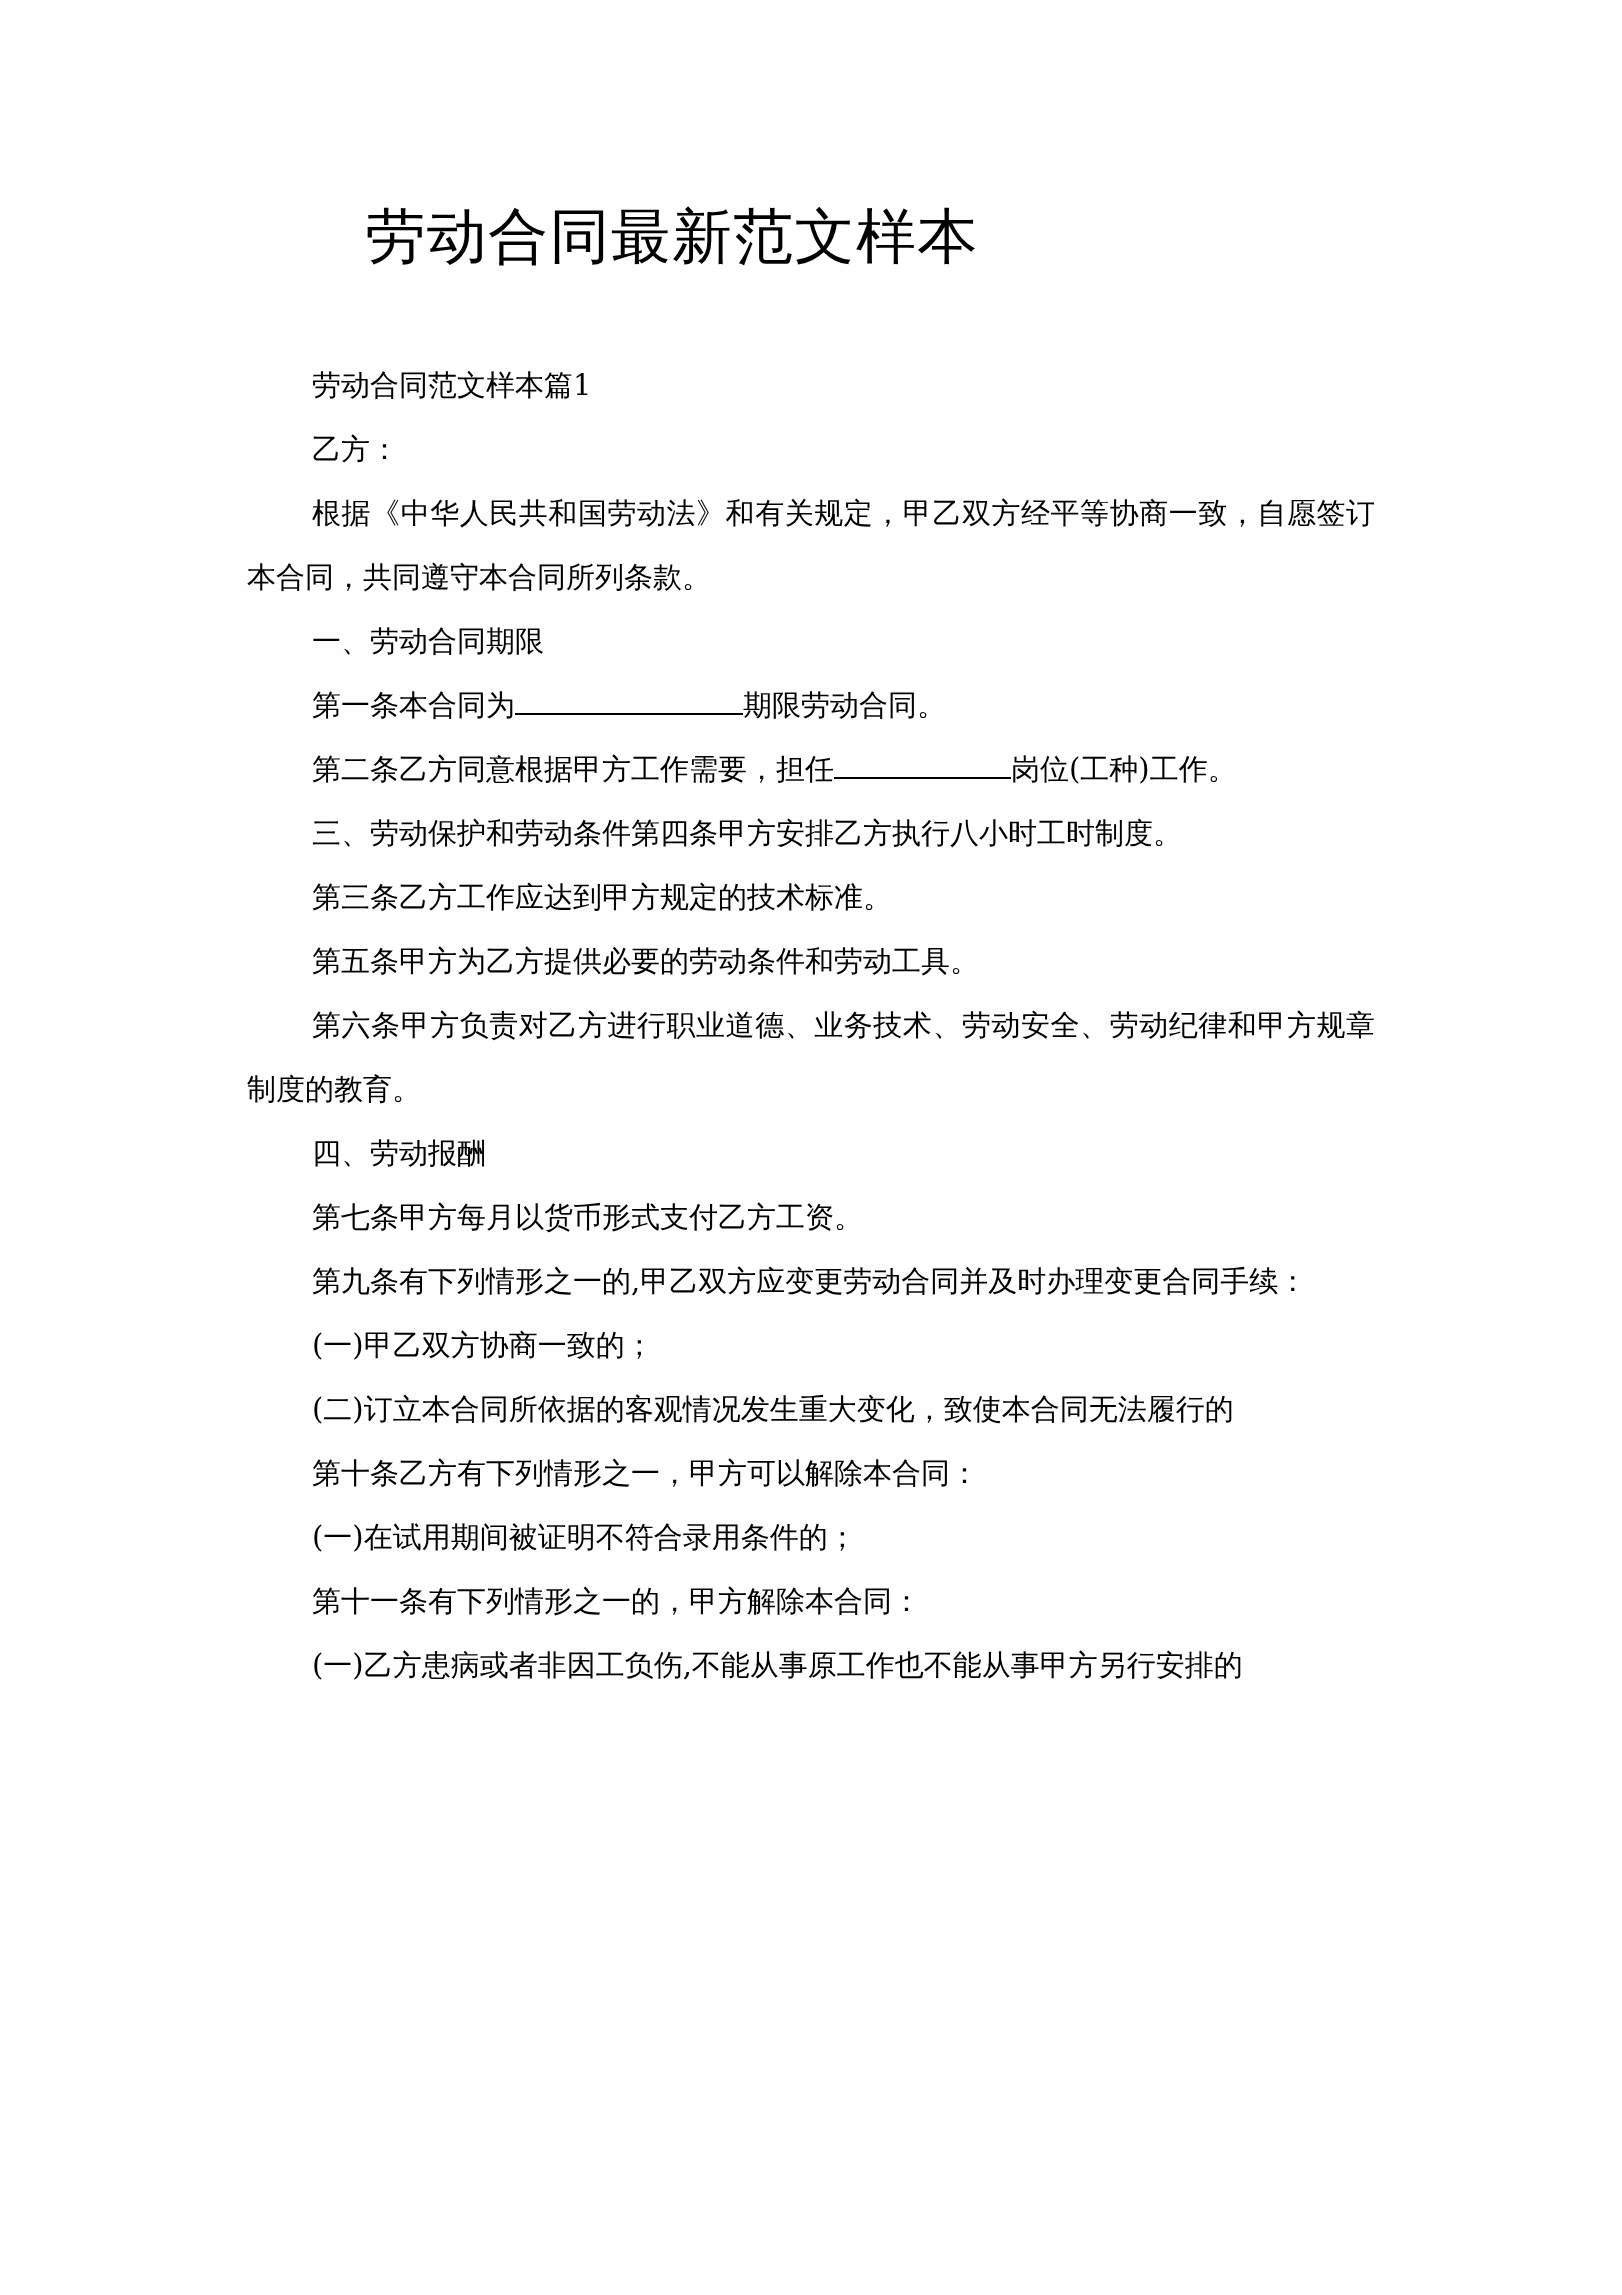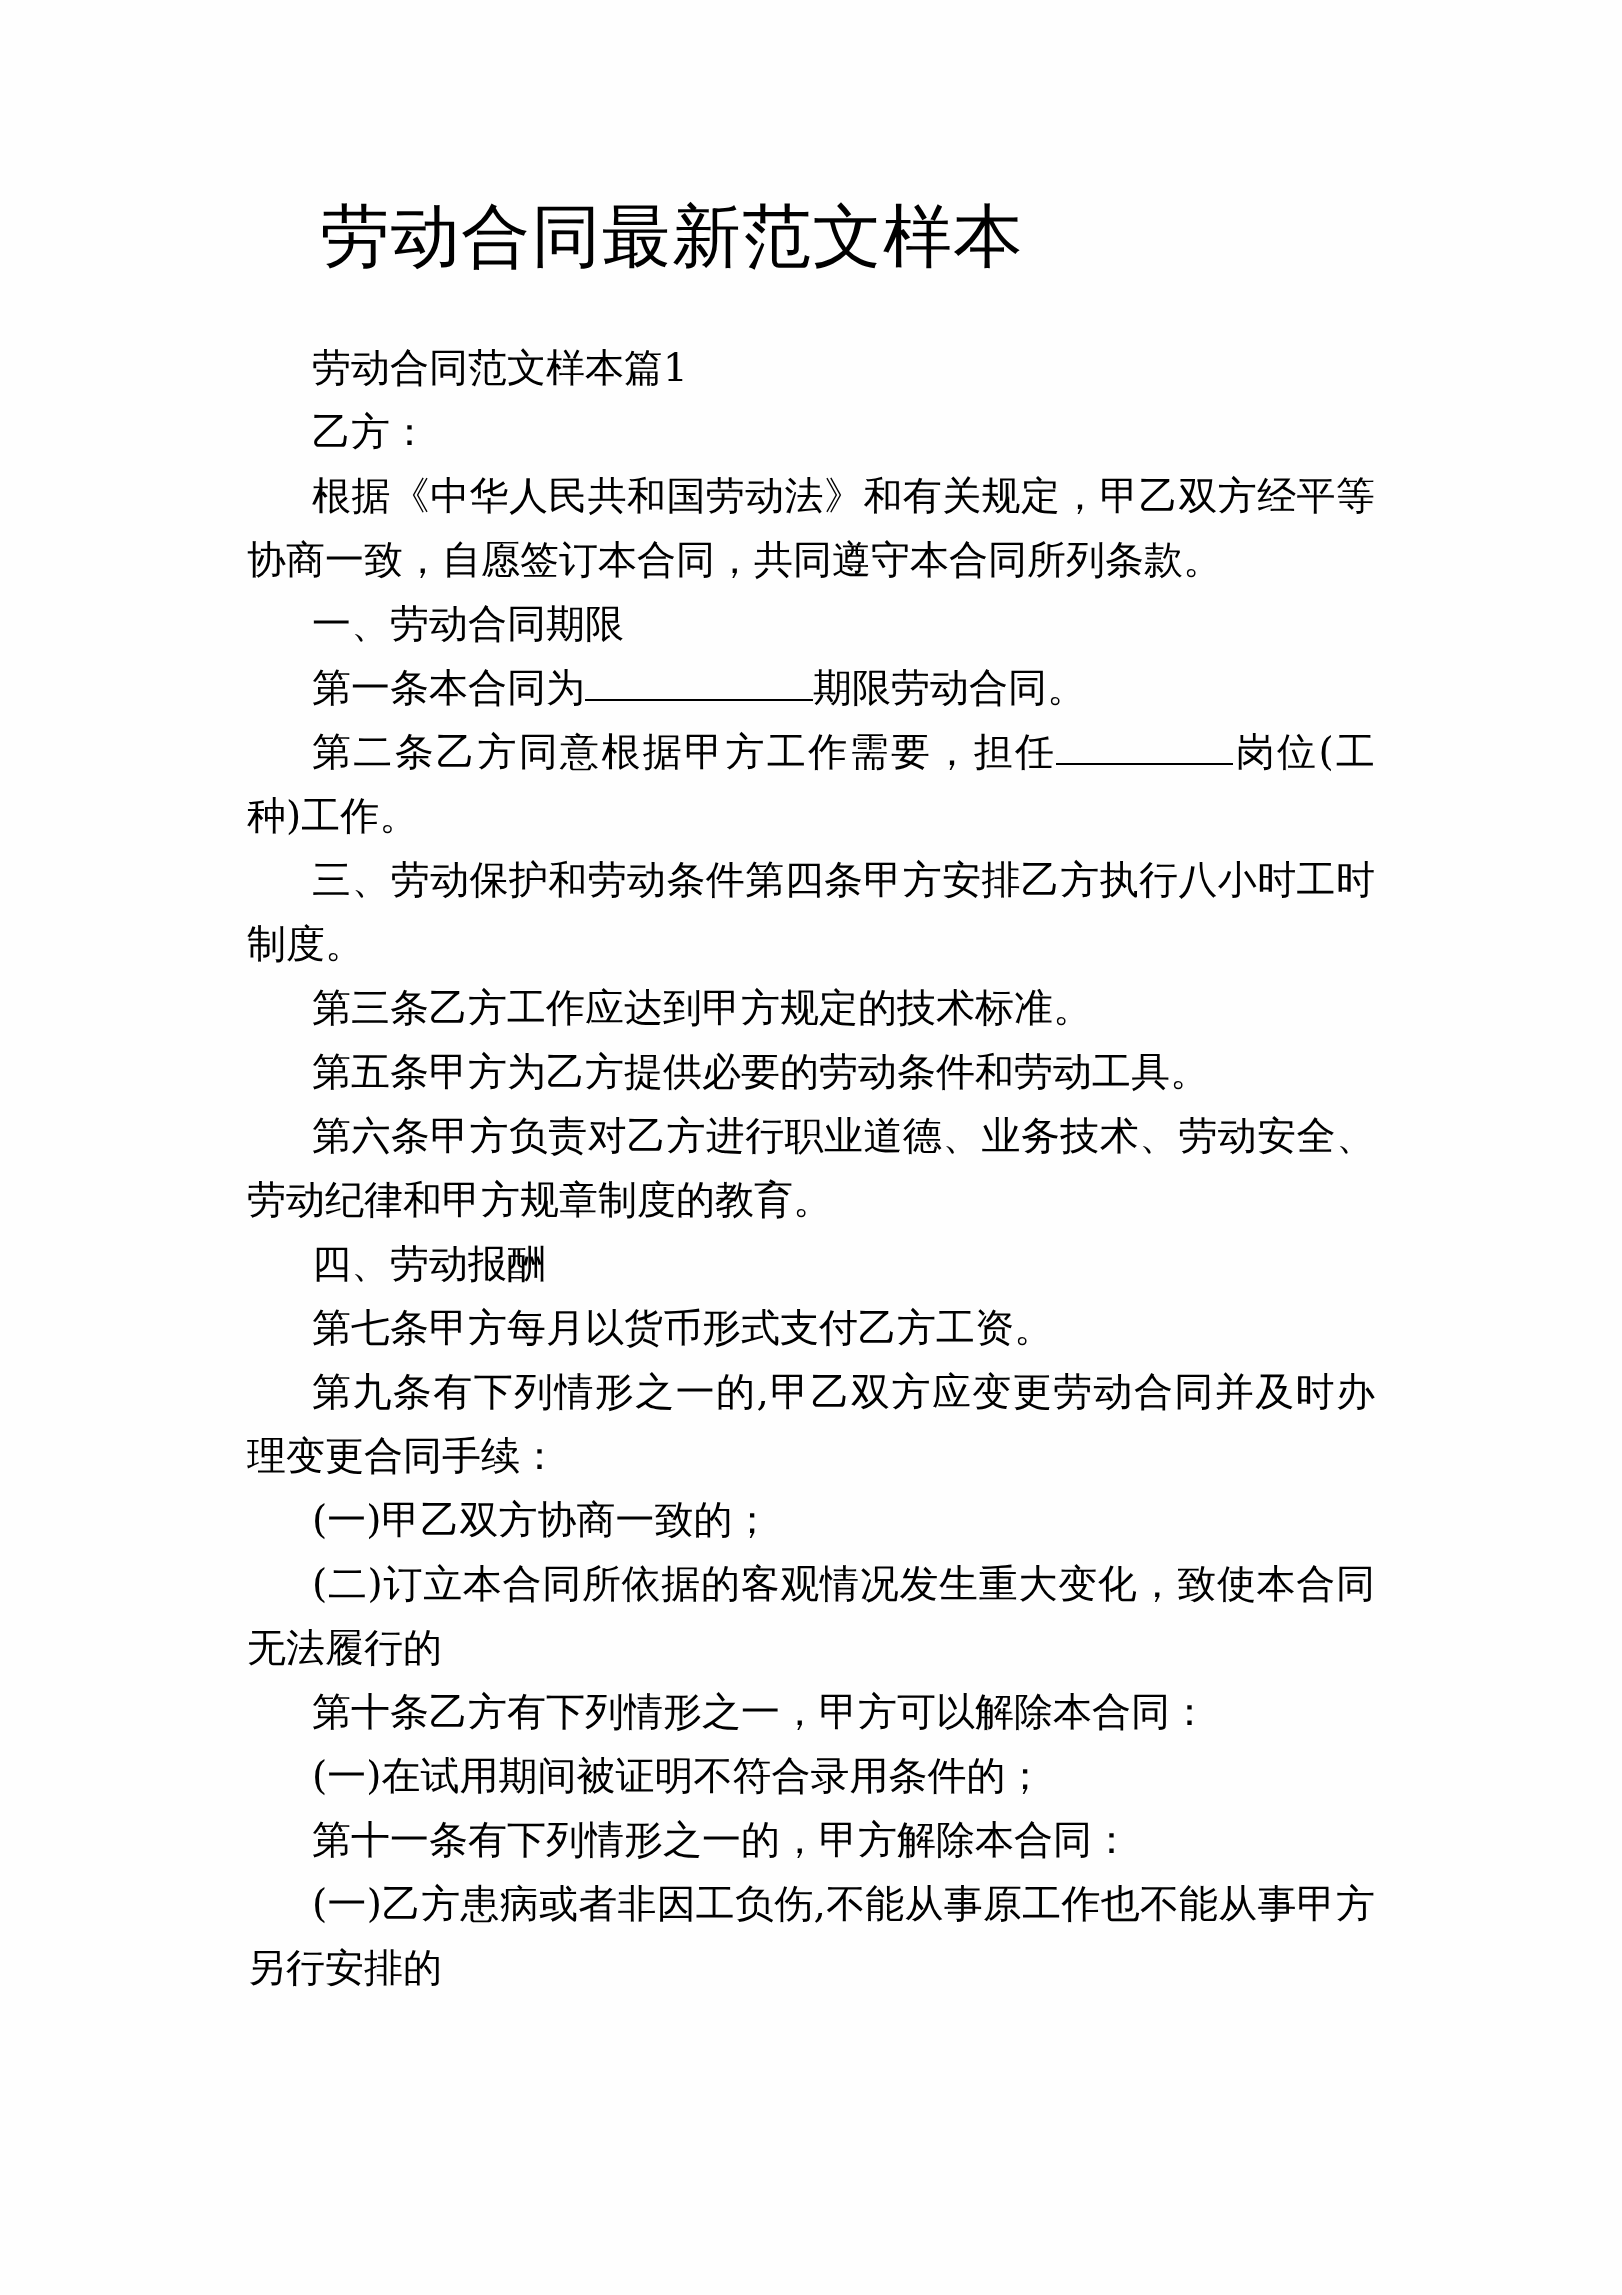--- a/index.html
+++ b/index.html
@@ -3,26 +3,26 @@
 <meta charset="utf-8">
 <style>
   html, body { margin: 0; padding: 0; background: #ffffff; }
   body { width: 1623px; height: 2295px; position: relative; overflow: hidden; }
   .page {
     position: absolute; left: 0; top: 0; width: 1623px; height: 2295px; background: #fefefe;
   }
   .title {
     position: absolute; left: 0; top: 200px; width: 1344px; text-align: center;
     font-family: "DejaVu Serif", "Liberation Serif", serif;
-    font-size: 69px; line-height: 72px; color: #000; letter-spacing: 1.3px;
+    font-size: 60px; line-height: 72px; color: #000; letter-spacing: 1.3px;
   }
   .body {
-    position: absolute; left: 247px; top: 336px; width: 1128px;
+    position: absolute; left: 247px; top: 353px; width: 1128px;
     font-family: "DejaVu Serif", "Liberation Serif", serif;
-    font-size: 39px; line-height: 64px; color: #000;
+    font-size: 29px; line-height: 64px; color: #000;
   }
   .p { margin: 0; text-indent: 65px; text-align: justify; }
   .blank { display: inline-block; border-bottom: 2px solid #000; height: 26px; vertical-align: baseline; }
   .blank-1 { width: 228px; }
   .blank-2 { width: 177px; }
 </style>
 </head>
 <body>
 
 <div class="page">

